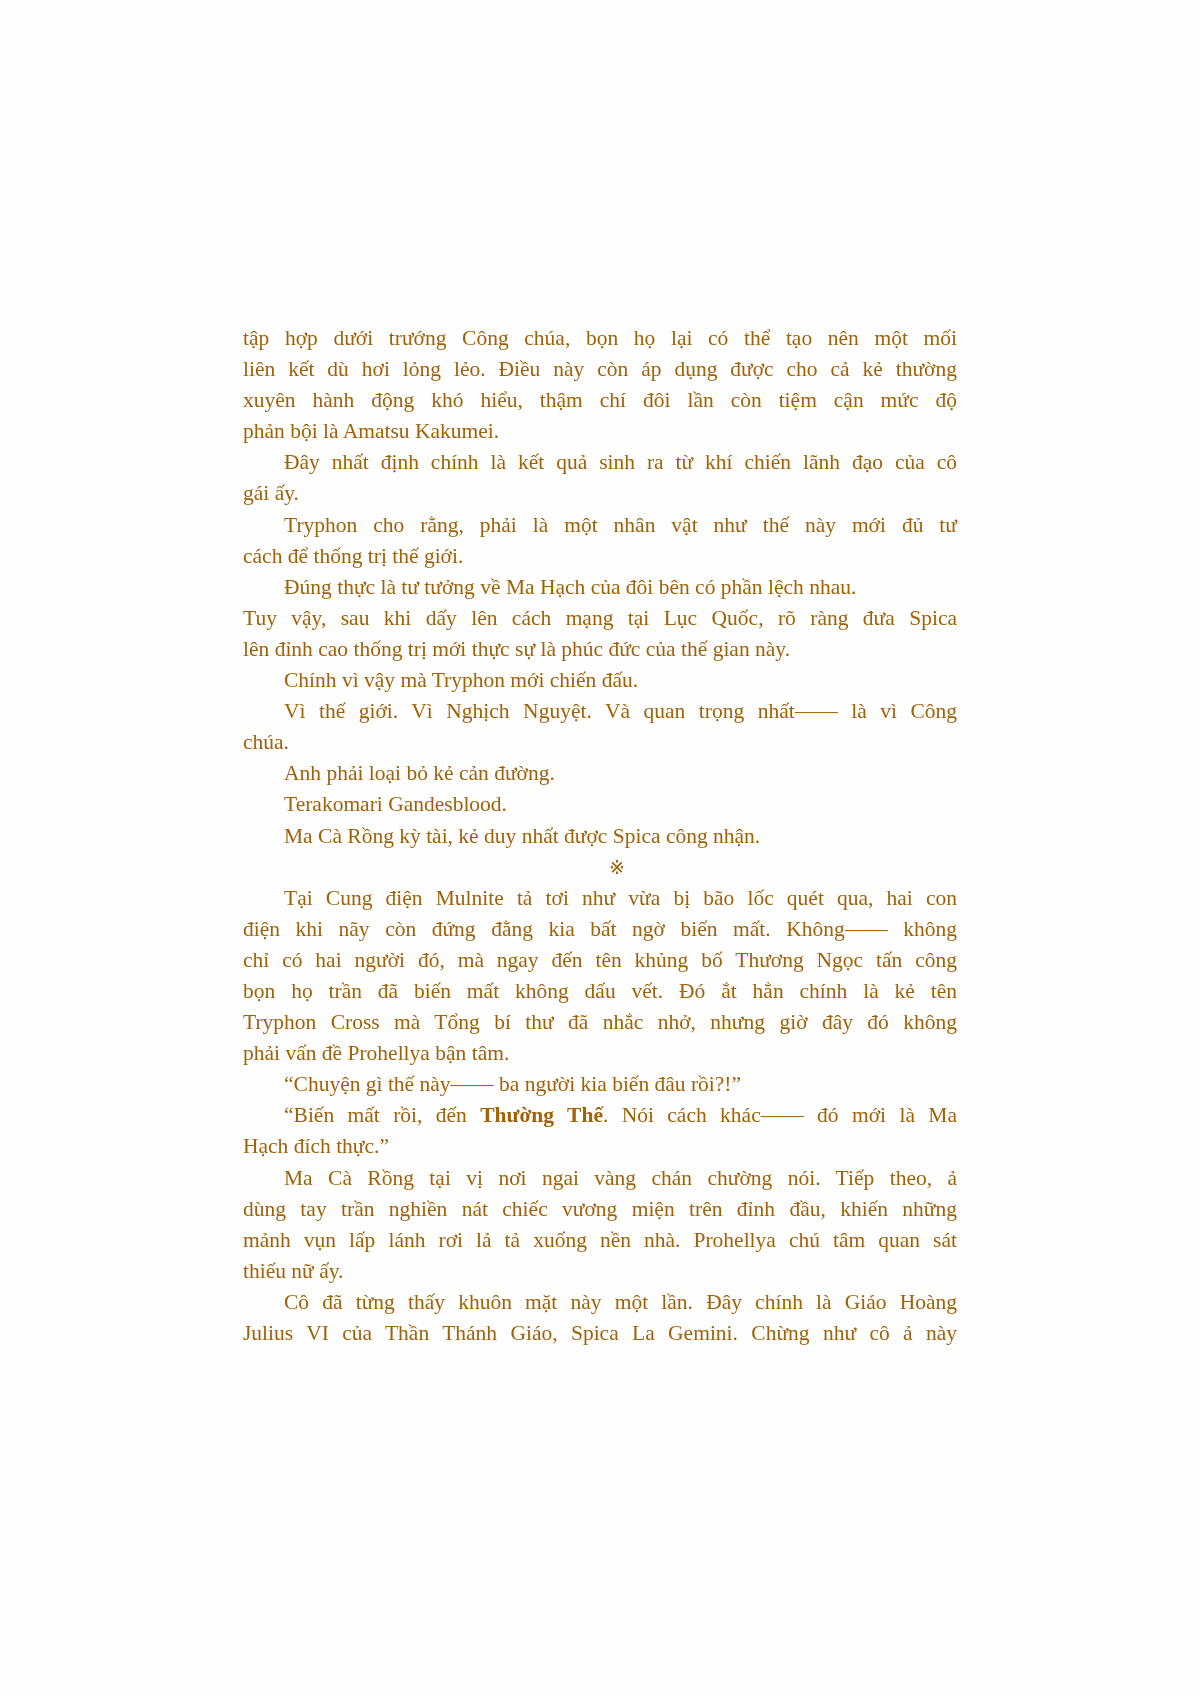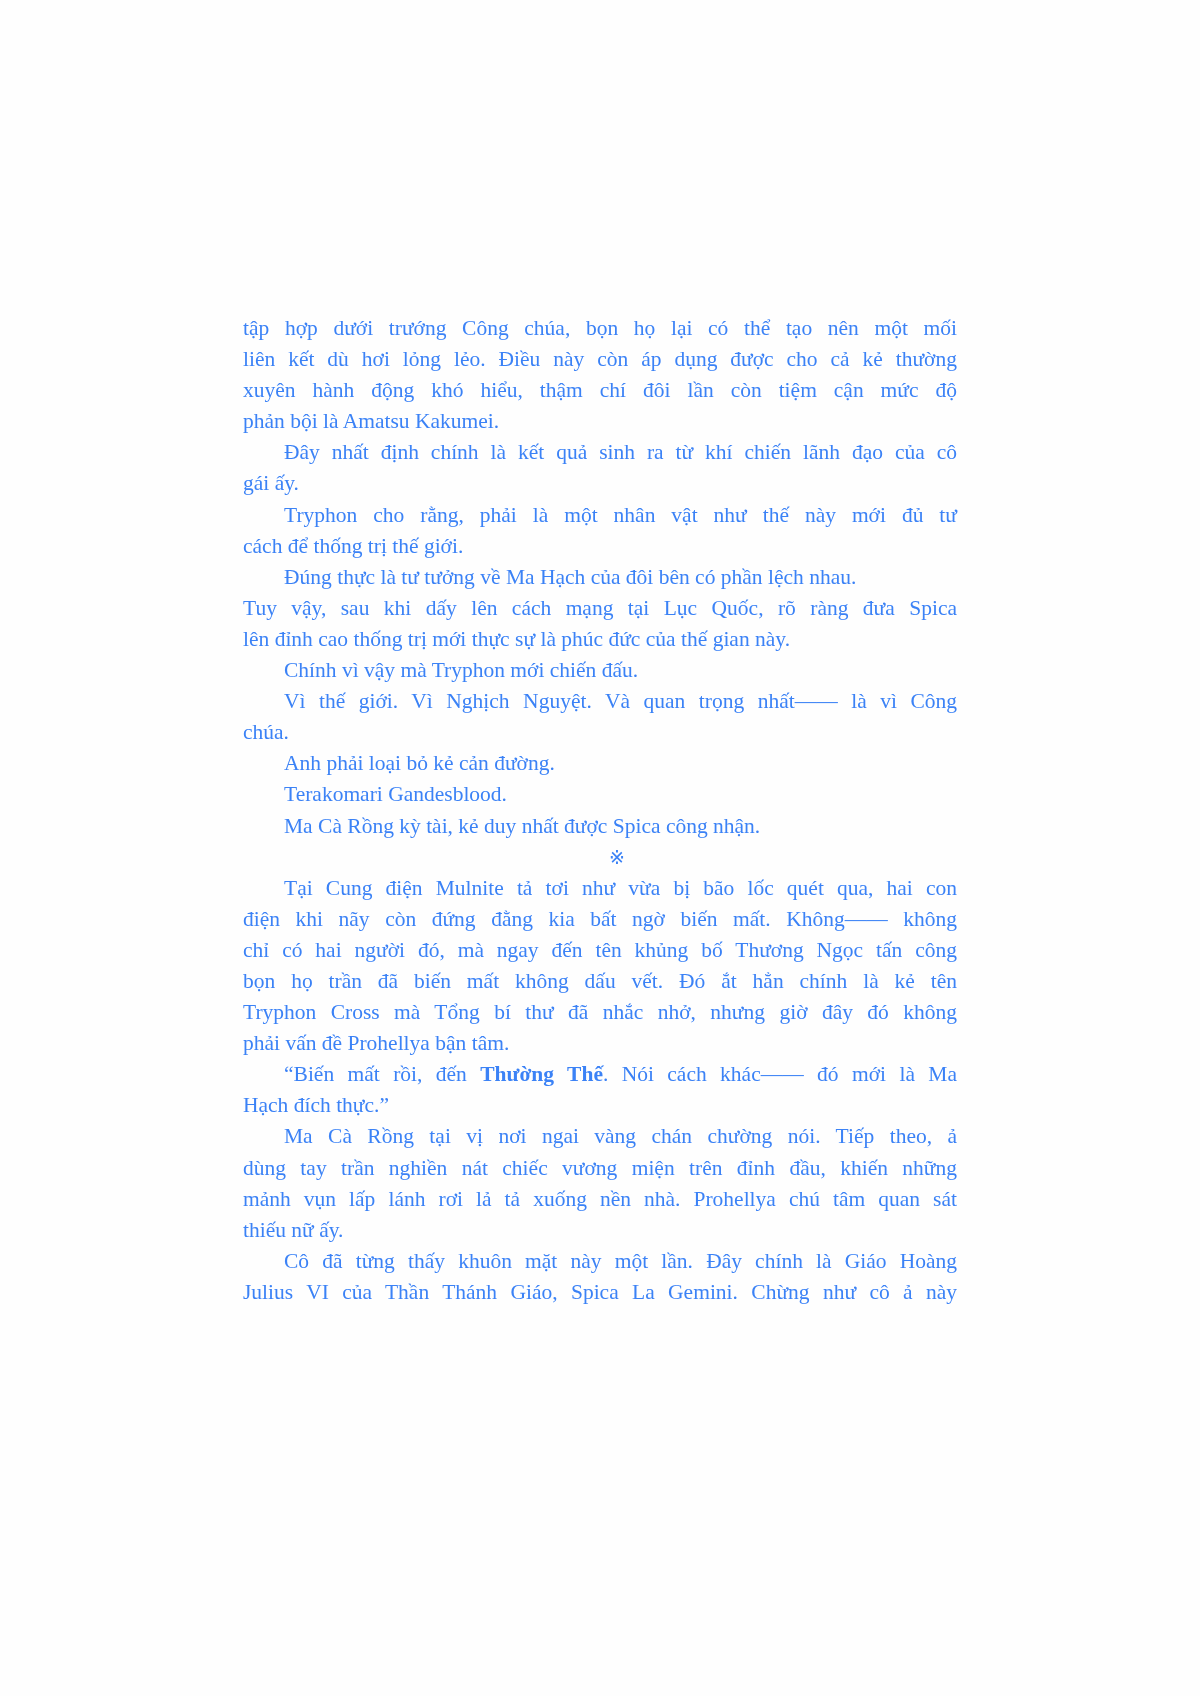--- a/index.html
+++ b/index.html
@@ -16,26 +16,26 @@
     .page {
       position: absolute;
       left: 0; top: 0;
       width: 1200px;
       height: 1696px;
       background: #fefefe;
     }
     .text-block {
       position: absolute;
       left: 243px;
-      top: 313px;
+      top: 323px;
       width: 714px;
       font-family: "Liberation Serif", "DejaVu Serif", serif;
       font-size: 21.5px;
       line-height: 31.1px;
-      color: #3b82f6;
+      color: #a16207;
     }
     .para {
       margin: 0;
       text-align: justify;
       text-align-last: left;
       text-indent: 41px;
     }
     .para.no-indent {
       text-indent: 0;
     }
@@ -117,20 +117,23 @@
 
     <p class="para">
       <span class="justified">Tại Cung điện Mulnite tả tơi như vừa bị bão lốc quét qua, hai con</span>
       <span class="justified" style="text-indent:0">điện khi nãy còn đứng đằng kia bất ngờ biến mất. Không—— không</span>
       <span class="justified" style="text-indent:0">chỉ có hai người đó, mà ngay đến tên khủng bố Thương Ngọc tấn công</span>
       <span class="justified" style="text-indent:0">bọn họ trần đã biến mất không dấu vết. Đó ắt hẳn chính là kẻ tên</span>
       <span class="justified" style="text-indent:0">Tryphon Cross mà Tổng bí thư đã nhắc nhở, nhưng giờ đây đó không</span>
       <span class="last" style="text-indent:0">phải vấn đề Prohellya bận tâm.</span>
     </p>
 
+    <p class="para">
+      <span class="last">“Chuyện gì thế này—— ba người kia biến đâu rồi?!”</span>
+    </p>
 
     <p class="para">
       <span class="justified"><span>“Biến mất rồi, đến </span><b class="bold-term">Thường Thế</b><span>. Nói cách khác—— đó mới là Ma</span></span>
       <span class="last" style="text-indent:0">Hạch đích thực.”</span>
     </p>
 
     <p class="para">
       <span class="justified">Ma Cà Rồng tại vị nơi ngai vàng chán chường nói. Tiếp theo, ả</span>
       <span class="justified" style="text-indent:0">dùng tay trần nghiền nát chiếc vương miện trên đỉnh đầu, khiến những</span>
       <span class="justified" style="text-indent:0">mảnh vụn lấp lánh rơi lả tả xuống nền nhà. Prohellya chú tâm quan sát</span>

